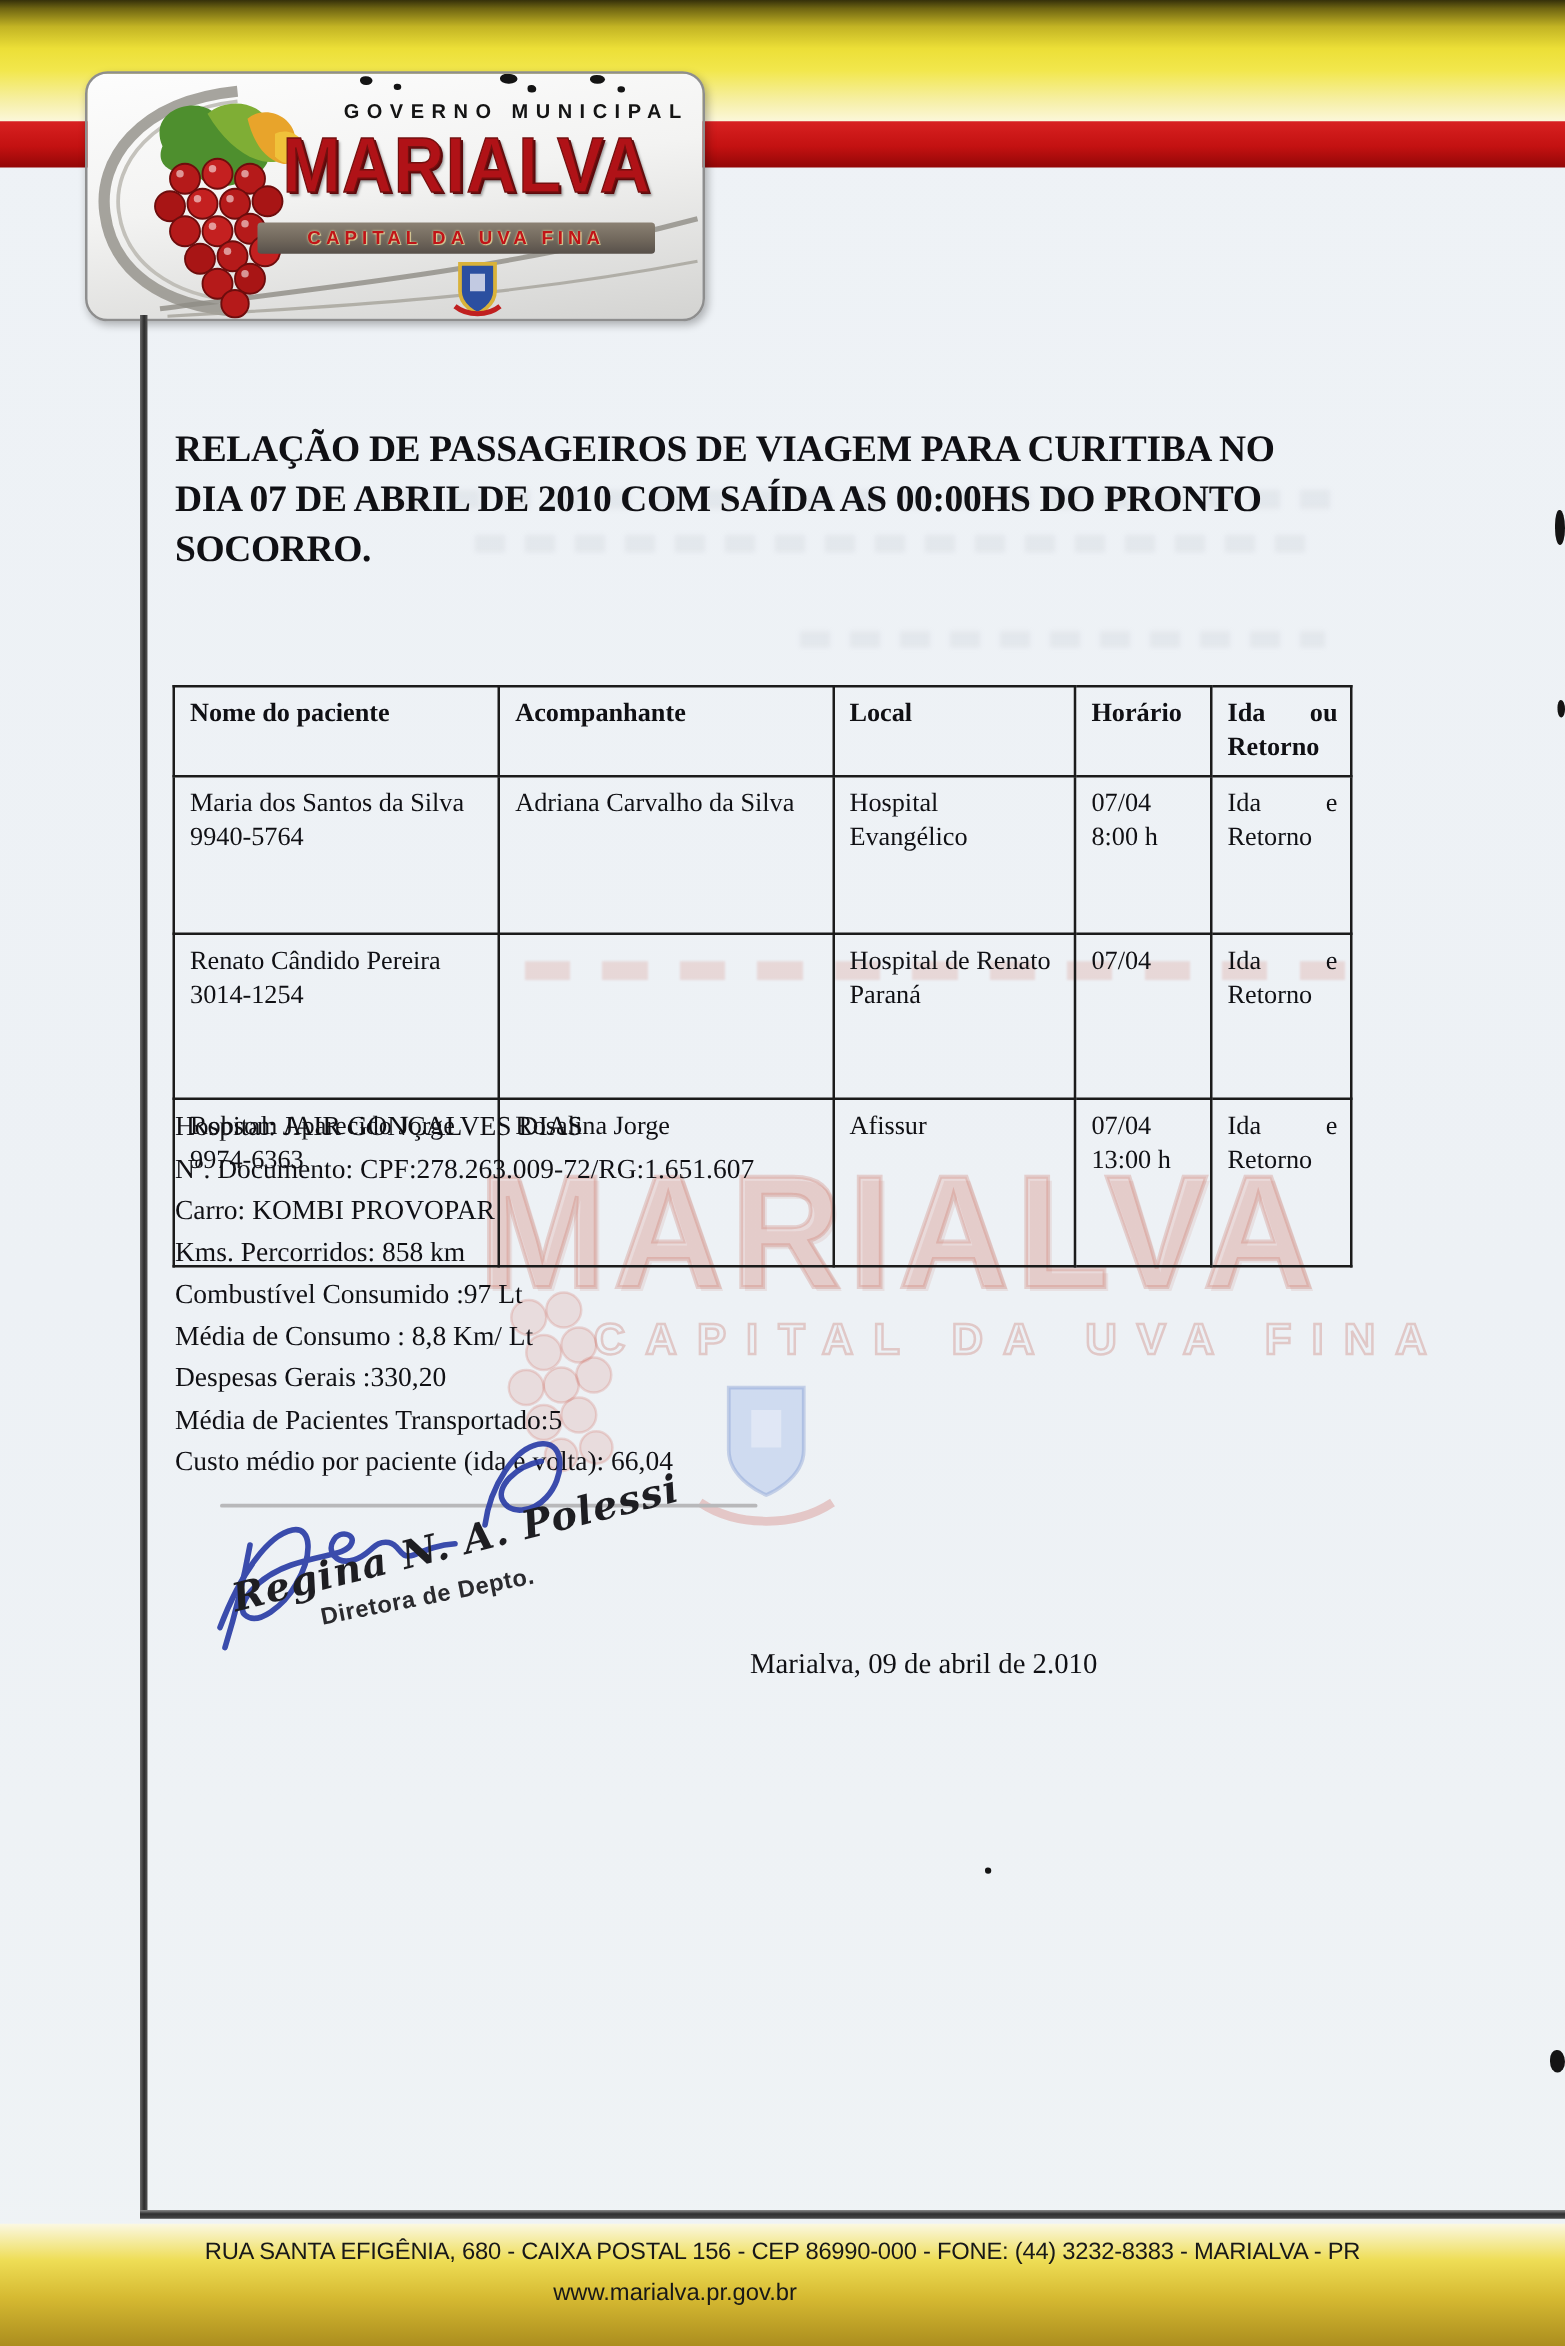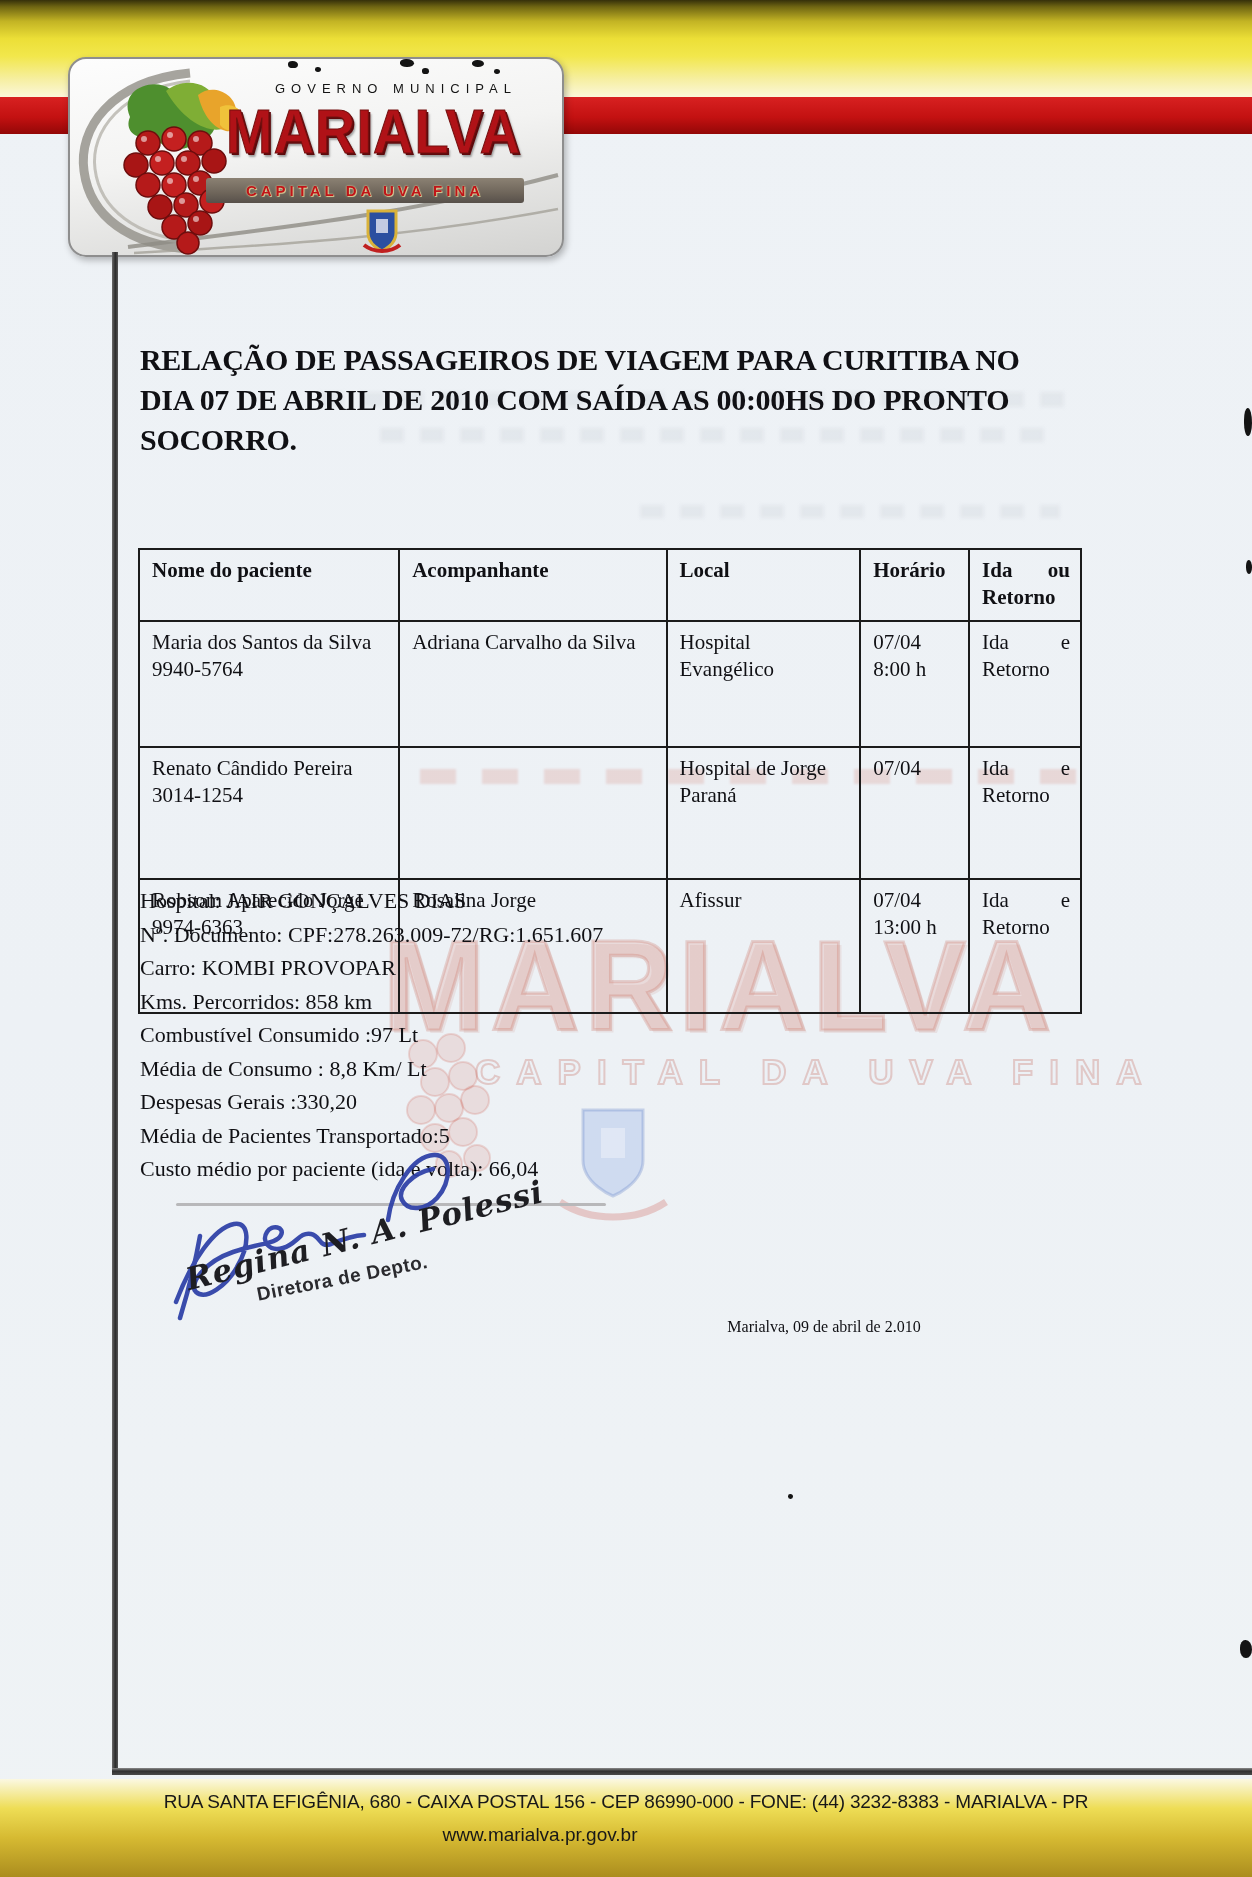--- a/index.html
+++ b/index.html
@@ -12,21 +12,21 @@
   .band-top{left:0;top:0;width:1252px;height:97px;
     background:linear-gradient(180deg,#35300a 0%,#6f6512 7%,#c3b424 22%,#ecdf37 40%,#f2e74c 58%,#f6efa2 82%,#fbf7da 100%);}
   .band-red{left:0;top:97px;width:1252px;height:37px;
     background:linear-gradient(180deg,#d82121 0%,#c31111 55%,#930707 100%);}
 
   
   .logo-box{left:68px;top:57px;width:492px;height:196px;border:2px solid #8e8e8e;border-radius:18px;
     background:linear-gradient(172deg,#fdfdfd 0%,#f3f3f2 45%,#d3d3d1 100%);
     box-shadow:2px 3px 7px rgba(0,0,0,0.28);overflow:hidden;}
   .logo-gov{left:205px;top:22px;width:280px;font-family:"Liberation Sans",sans-serif;
-    font-size:13px;font-weight:normal;letter-spacing:6px;color:#141414;}
+    font-size:16px;font-weight:bold;letter-spacing:6px;color:#141414;}
   .logo-city{left:156px;top:36px;font-family:"Liberation Sans",sans-serif;font-size:56px;font-weight:800;
     color:#b01217;letter-spacing:1px;transform:scaleY(1.12);transform-origin:left top;
     text-shadow:2px 2px 0 #5d0a0c,3px 3px 2px rgba(0,0,0,0.35);-webkit-text-stroke:1px #73100f;}
   .logo-ribbon{left:136px;top:119px;width:318px;height:25px;border-radius:3px;
     background:linear-gradient(180deg,#8b8173 0%,#6e655a 60%,#57504a 100%);
     display:flex;align-items:center;justify-content:center;
     font-family:"Liberation Sans",sans-serif;font-size:15px;font-weight:bold;letter-spacing:4px;
     color:#c01418;text-shadow:0 0 2px #f5e8a8,1px 1px 0 rgba(255,240,170,0.6);}
 
   
@@ -61,21 +61,21 @@
     background:repeating-linear-gradient(90deg,rgba(205,90,75,0.17) 0 36px,transparent 36px 62px);}
 
   
   .sig-line{left:176px;top:1203px;width:430px;height:3px;background:#b8b8ba;border-radius:2px;}
   .stamp-name{left:182px;top:1262px;font-family:"DejaVu Serif",serif;font-style:italic;font-weight:bold;
     font-size:31px;color:#1e1e22;transform:rotate(-14deg);transform-origin:left top;letter-spacing:1px;}
   .stamp-role{left:255px;top:1284px;font-family:"Liberation Sans",sans-serif;font-weight:bold;
     font-size:19px;color:#2a2a2e;transform:rotate(-11deg);transform-origin:left top;letter-spacing:0.5px;}
 
   
-  .dateline{left:600px;top:1318px;width:448px;text-align:center;font-size:16px;color:#101014;}
+  .dateline{left:600px;top:1318px;width:448px;text-align:left;font-size:23px;color:#101014;}
 
   
   .band-bottom{left:0;top:1779px;width:1252px;height:98px;
     background:linear-gradient(180deg,#fbf8e2 0%,#eedd55 30%,#d6ba32 60%,#ab8d1e 100%);}
   .footer-l1{left:0;top:1791px;width:1252px;text-align:center;font-family:"Liberation Sans",sans-serif;
     font-size:19px;color:#181818;letter-spacing:-0.2px;}
   .footer-l2{left:0;top:1824px;width:1080px;text-align:center;font-family:"Liberation Sans",sans-serif;
     font-size:19px;color:#181818;}
 
   
@@ -229,21 +229,21 @@
             </div>
         <div>Retorno</div>
       </td>
     </tr>
     <tr style="height:132px;margin-top:44px;">
       <td>
         <div>Renato Cândido Pereira</div>
         <div class="b">3014-1254</div>
       </td>
       <td></td>
-      <td class="jtext">Hospital de Jorge Paraná</td>
+      <td class="jtext">Hospital de Renato Paraná</td>
       <td>
         <div>07/04</div>
         <div></div>
       </td>
       <td>
         <div class="just2">
               <span>Ida</span>
               <span>e</span>
             </div>
         <div>Retorno</div>

